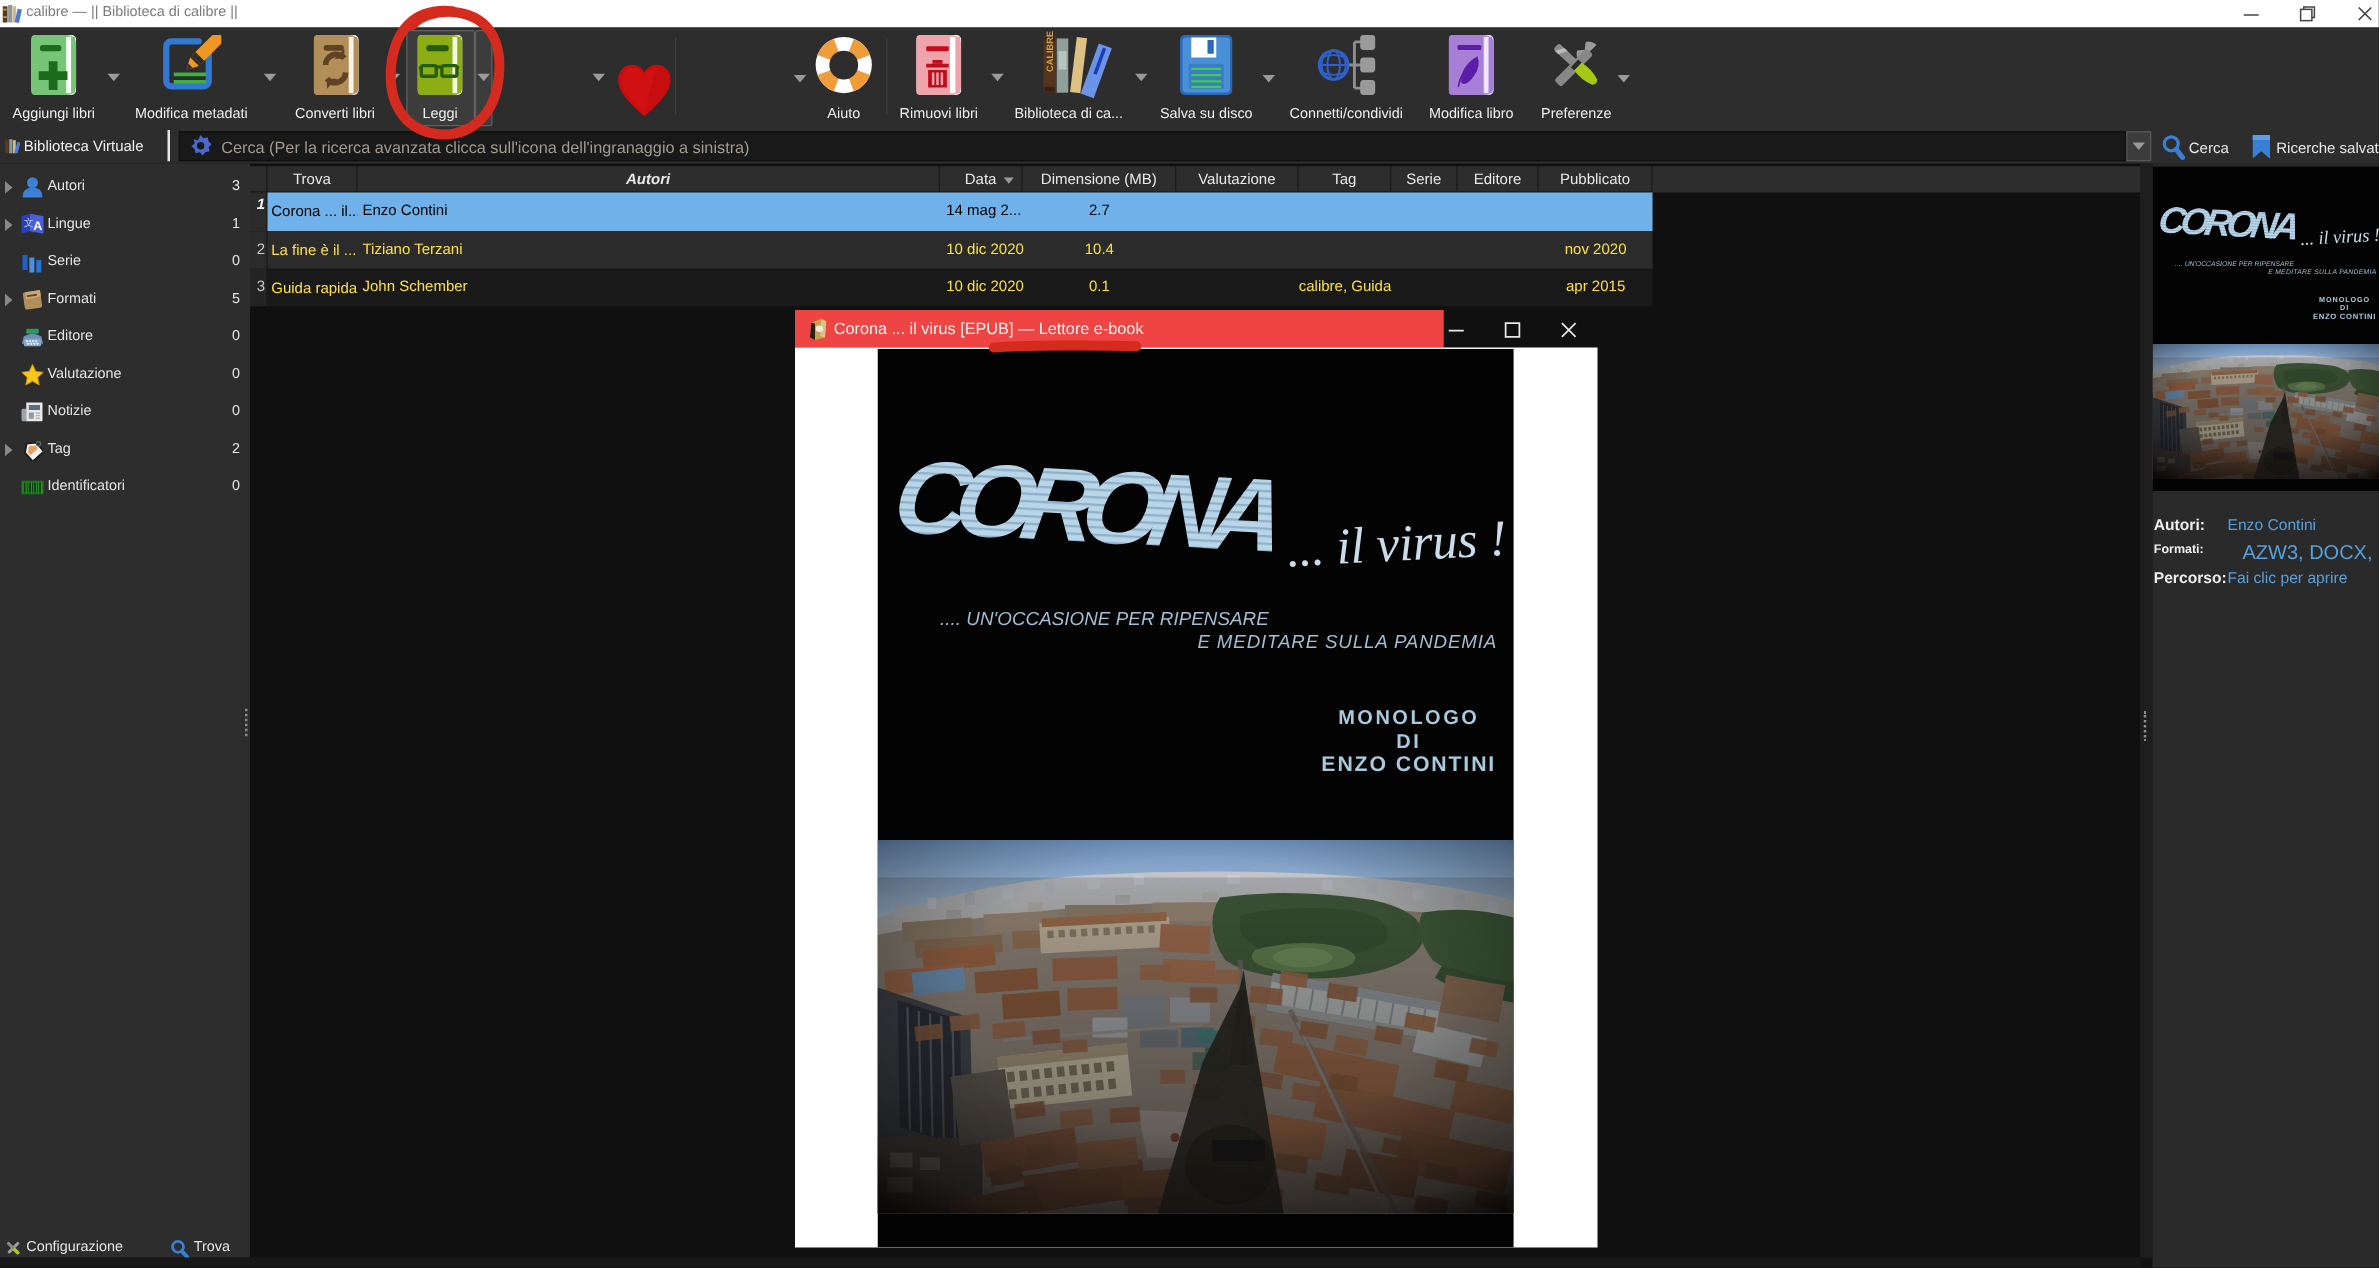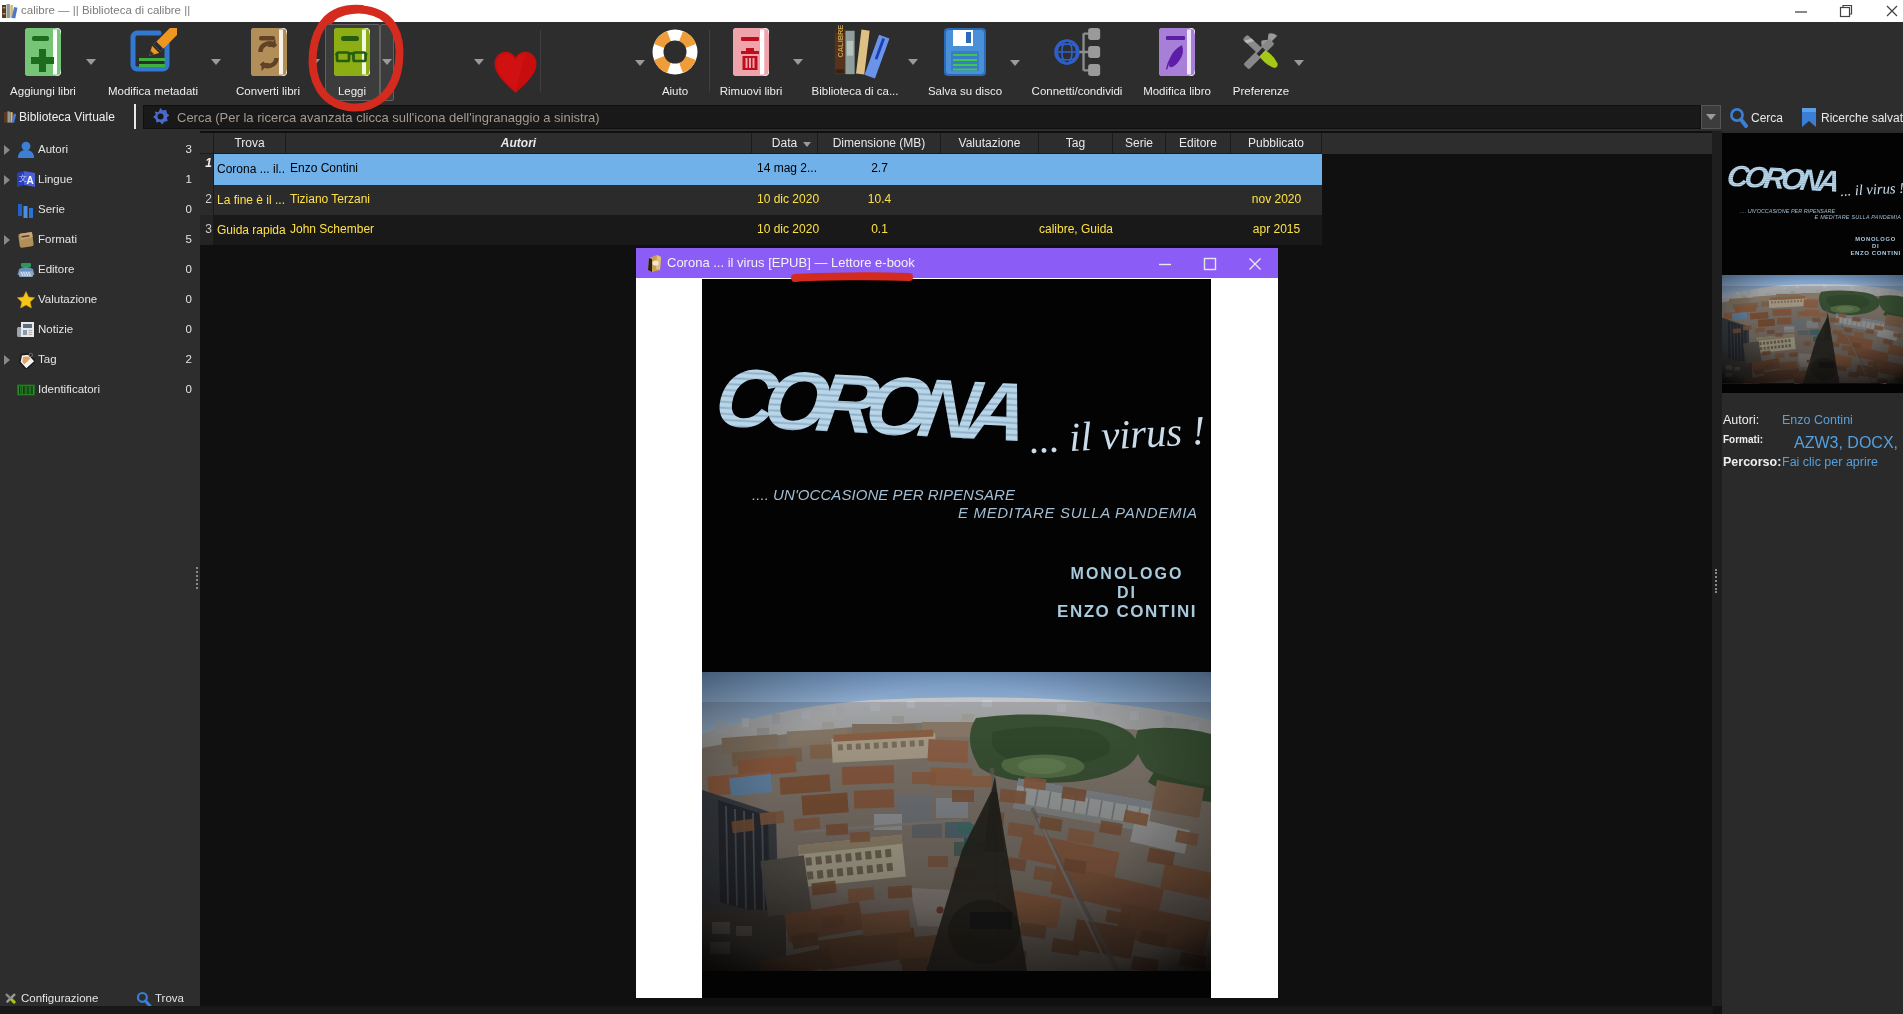--- a/index.html
+++ b/index.html
@@ -20,21 +20,21 @@
   .sarrow { position:absolute; left:4px; top:10px; width:0; height:0; border-top:5px solid transparent; border-bottom:5px solid transparent; border-left:6px solid #888888; }
   .sicon { position:absolute; left:17px; top:6px; width:18px; height:18px; }
   .stext { position:absolute; left:38px; top:8px; font-size:11.5px; color:#e4e4e4; }
   .scount { position:absolute; right:8px; top:8px; font-size:11.5px; color:#e4e4e4; }
   #tablearea { position:absolute; left:200px; top:131px; width:1513px; height:875px; background:#101010; }
   .hcell { position:absolute; top:2px; height:21px; line-height:21px; text-align:center; font-size:12px; color:#e8e8e8; border-right:1px solid #1b1b1b; border-bottom:1px solid #1b1b1b; white-space:nowrap; overflow:hidden; }
   .rtxt { position:absolute; font-size:12px; color:#fde047; white-space:nowrap; }
   #rightpanel { position:absolute; left:1722px; top:131px; width:181px; height:883px; background:#2a2a2a; }
   #bottomstrip { position:absolute; left:0; top:1006px; width:1713px; height:8px; background:#181818; }
   #reader { position:absolute; left:636px; top:248px; width:642px; height:754px; }
-  #readertb { position:absolute; left:0; top:0; width:642px; height:30px; background:#8b5cf6;text-decoration:underline; }
+  #readertb { position:absolute; left:0; top:0; width:519px; height:30px; background:#ef4444;text-decoration:underline; }
   #readerbody { position:absolute; left:0; top:30px; width:642px; height:720px; background:#ffffff; }
 </style>
 </head>
 <body>
 <div id="titlebar">
   <svg class="abs" style="left:2px;top:4px" width="16" height="15" viewBox="0 0 16 15">
     <rect x="0" y="1" width="4" height="13" fill="#5a3a22"></rect>
     <rect x="0.7" y="3" width="2.6" height="1.4" fill="#c89858"></rect>
     <rect x="0.7" y="9" width="2.6" height="1.4" fill="#c89858"></rect>
     <rect x="4.5" y="0" width="3.4" height="14" fill="#8a9a96"></rect>
@@ -739,21 +739,21 @@
     </g>
   </g>
 </symbol>
 </defs>
 </svg>
 
 <div id="rightpanel">
   <svg class="abs" style="left:0px;top:2px" width="184" height="260">
       <use href="#cover"></use>
     </svg>
-  <div class="abs" style="left:1px;top:282px;font-size:12.5px;font-weight:normal;color:#eeeeee">Autori:</div>
+  <div class="abs" style="left:1px;top:282px;font-size:12.5px;font-weight:bold;color:#eeeeee">Autori:</div>
   <div class="abs" style="left:60px;top:282px;font-size:12.5px;color:#55a0dd;white-space:nowrap">Enzo Contini</div>
   <div class="abs" style="left:1px;top:303px;font-size:10px;font-weight:bold;color:#eeeeee">Formati:</div>
   <div class="abs" style="left:72px;top:303px;font-size:16px;color:#55a0dd;white-space:nowrap">AZW3, DOCX, EPUB</div>
   <div class="abs" style="left:1px;top:324px;font-size:12.5px;font-weight:bold;color:#eeeeee">Percorso:</div>
   <div class="abs" style="left:60px;top:324px;font-size:12.5px;color:#55a0dd;white-space:nowrap">Fai clic per aprire</div>
 </div>
 <div id="reader">
   <div id="readertb">
     <svg class="abs" style="left:11px;top:7px" width="15" height="17" viewBox="0 0 15 17">
       <path d="M2 3 L10 0 L14 2 L13 15 L5 17 L1 15 Z" fill="#c8a050"></path>

